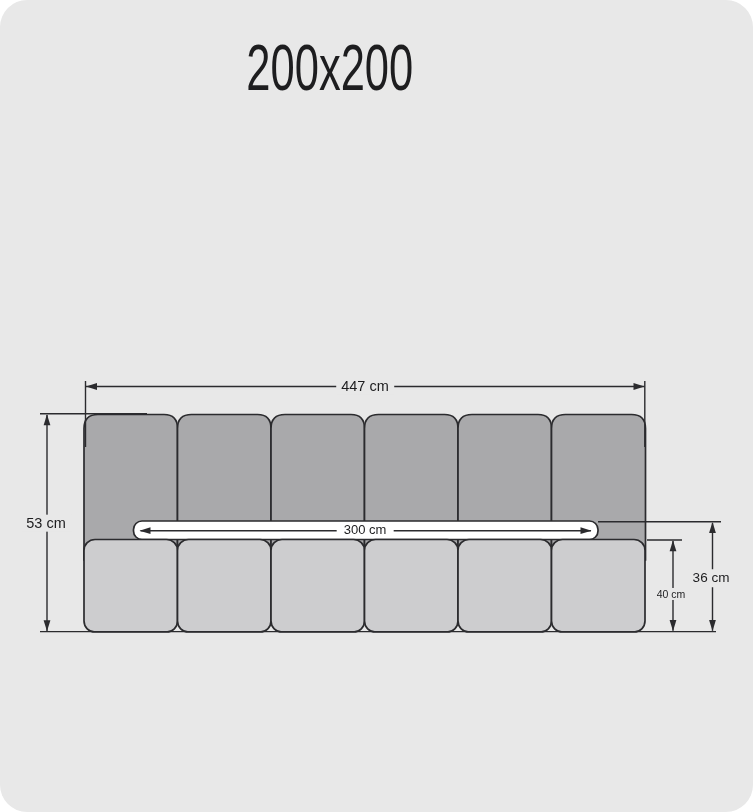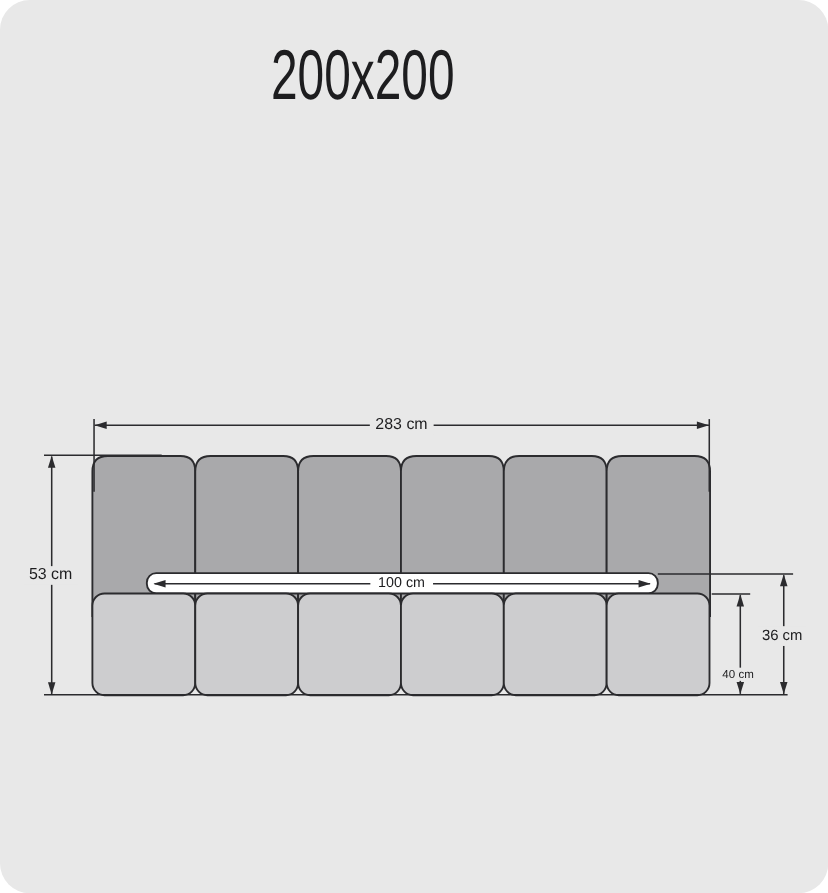--- a/index.html
+++ b/index.html
@@ -108,22 +108,22 @@
     </g>
 
     <g>
       <path class="dim" d="M598,521.8 H721"></path>
       <path class="dim" d="M712.5,523 V630.8"></path>
       <polygon class="arrow" points="712.5,522 709.1,533 715.9,533"></polygon>
       <polygon class="arrow" points="712.5,631 709.1,620 715.9,620"></polygon>
     </g>
   </svg>
 
-  <div class="dim-label" style="left:365px;top:386px;">283 cm</div>
+  <div class="dim-label" style="left:365px;top:386px;">447 cm</div>
 
   <div class="dim-label" style="left:46px;top:523px;">53 cm</div>
 
-  <div class="dim-label on-white" style="left:365px;top:530px;">100 cm</div>
+  <div class="dim-label on-white" style="left:365px;top:530px;">300 cm</div>
 
-  <div class="dim-label small" style="left:671px;top:613px;">40 cm</div>
+  <div class="dim-label small" style="left:671px;top:594px;">40 cm</div>
 
   <div class="dim-label mid" style="left:711px;top:578px;">36 cm</div>
 </div>
 
 </body></html>

